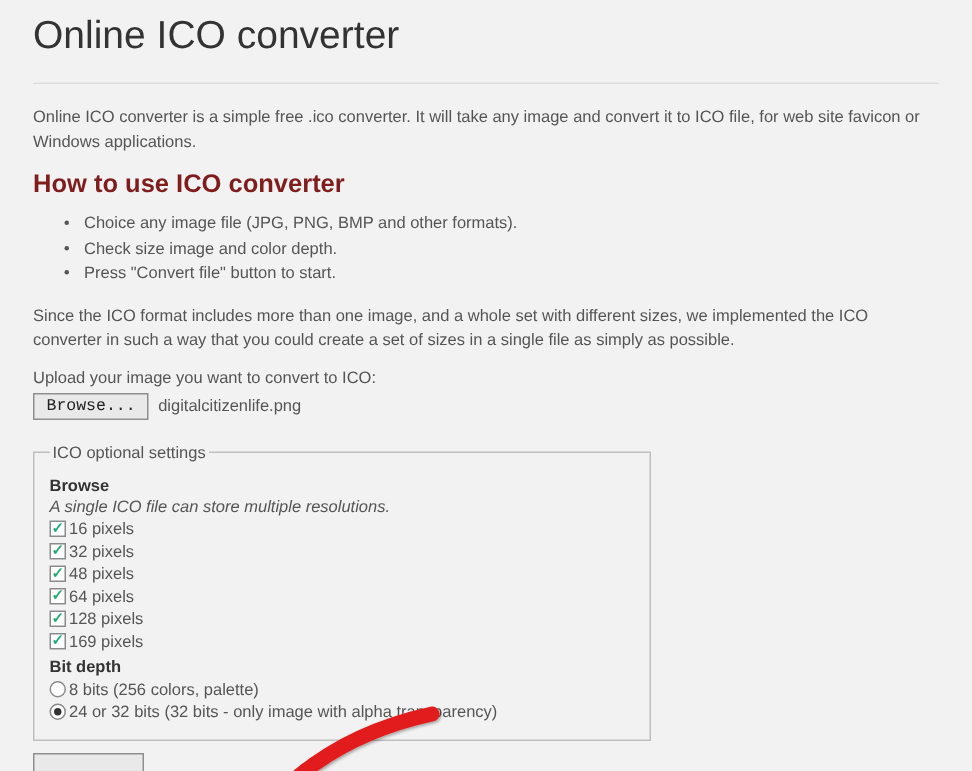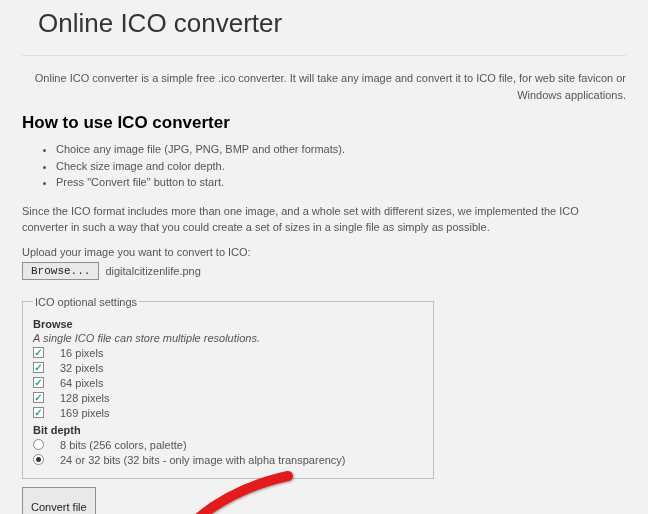--- a/index.html
+++ b/index.html
@@ -12,39 +12,38 @@
     color: #333;
     width: 648px;
   }
   .page {
     padding: 8px 22px 14px 22px;
   }
   h1.title {
     font-size: 26px;
     font-weight: normal;
     color: #333;
-    margin: 0 0 8px 16px;
+    margin: 0 0 8px 0;
     padding-bottom: 8px;
   }
   .rule {
     border: none;
     border-top: 1px solid #ddd;
     margin: 0 0 14px 0;
   }
   p.intro {
     font-size: 11px;
     color: #555;
     line-height: 1.5;
     margin: 0 0 10px 0;
-    text-align: right;
   }
   h2.subhead {
     font-size: 17px;
     font-weight: bold;
-    color: #000000;
+    color: #7f1d1d;
     margin: 10px 0 8px 0;
   }
   ul.steps {
     margin: 4px 0 12px 0;
     padding-left: 34px;
     font-size: 11px;
     color: #555;
     line-height: 1.5;
   }
   ul.steps li { margin: 0; }
@@ -102,21 +101,21 @@
     color: #555;
     margin: 0 0 2px 0;
   }
   .opt {
     display: flex;
     align-items: center;
     font-size: 11px;
     color: #555;
     line-height: 14px;
     margin: 1px 0;
-    gap: 16px;
+    gap: 2px;
   }
   .cb, .rb {
     width: 11px;
     height: 11px;
     border: 1px solid #8a8a8a;
     background: #fff;
     display: inline-flex;
     align-items: center;
     justify-content: center;
     flex-shrink: 0;
@@ -180,20 +179,24 @@
     <div class="group-head">Browse</div>
     <div class="group-sub">A single ICO file can store multiple resolutions.</div>
 
     <div class="opt">
       <span class="cb checked"></span>
       <span>16 pixels</span>
     </div>
     <div class="opt">
       <span class="cb checked"></span>
       <span>32 pixels</span>
+    </div>
+    <div class="opt">
+      <span class="cb checked"></span>
+      <span>48 pixels</span>
     </div>
     <div class="opt">
       <span class="cb checked"></span>
       <span>64 pixels</span>
     </div>
     <div class="opt">
       <span class="cb checked"></span>
       <span>128 pixels</span>
     </div>
     <div class="opt">

